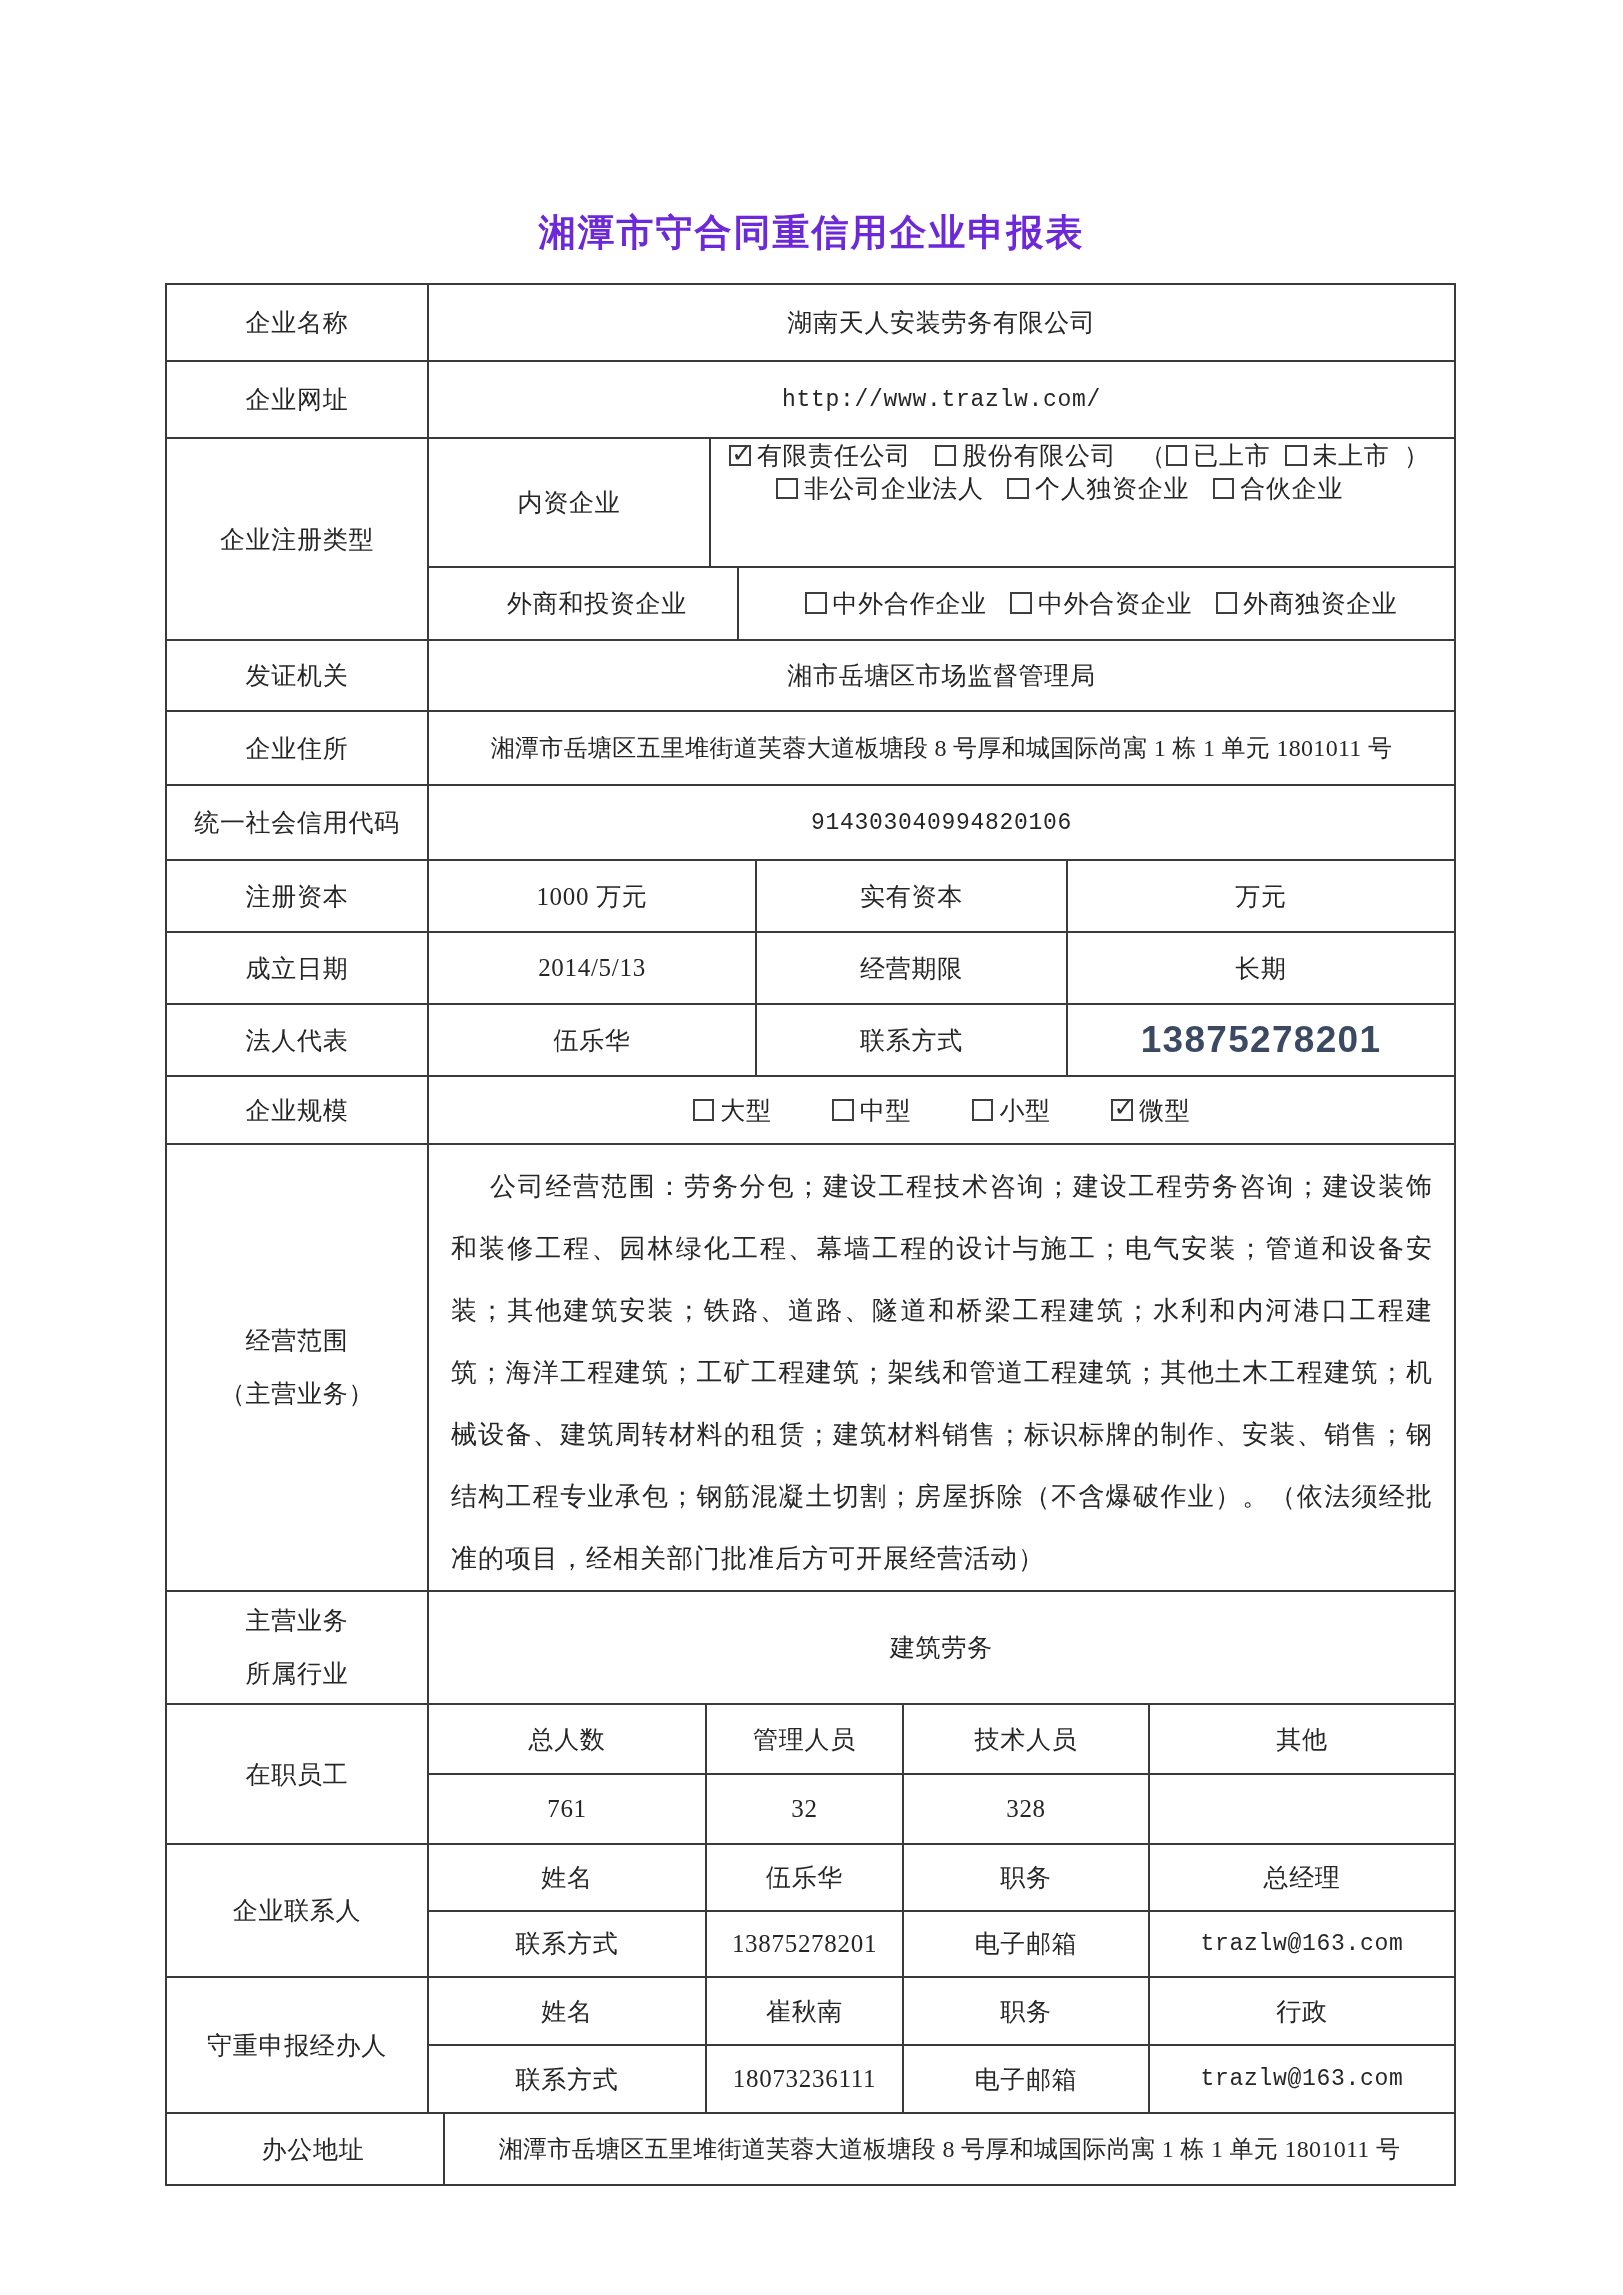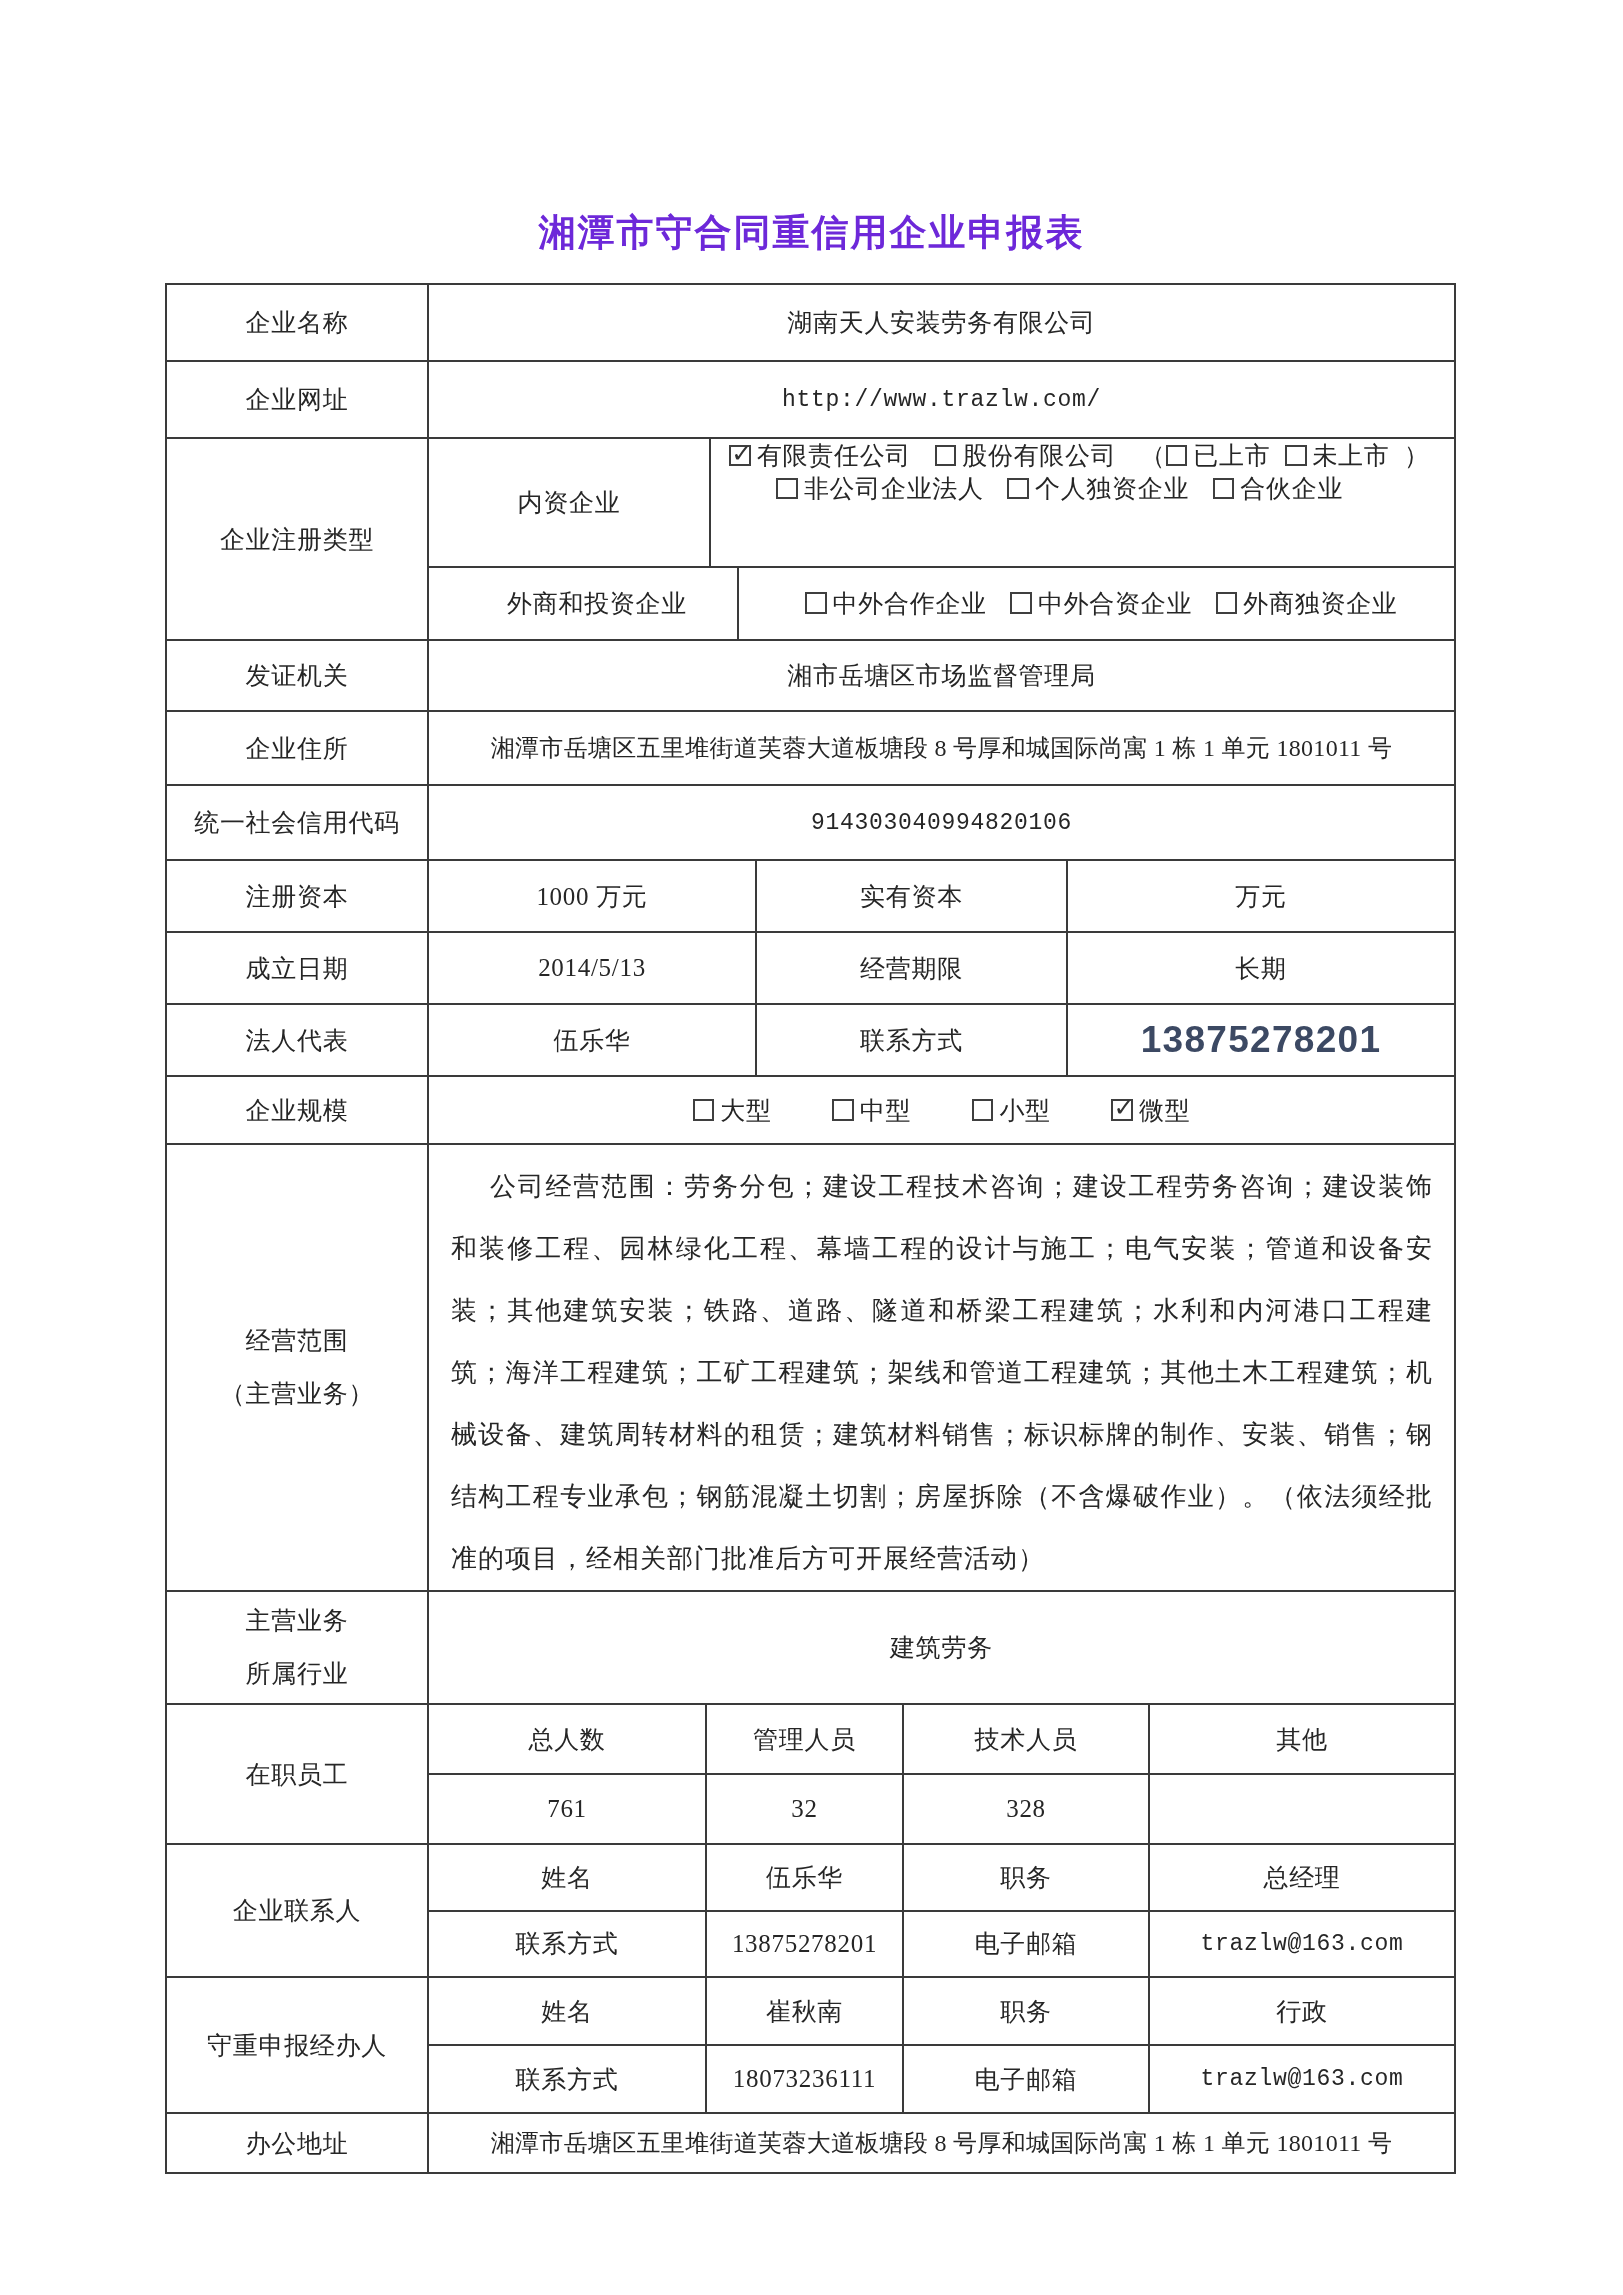--- a/index.html
+++ b/index.html
@@ -268,20 +268,20 @@
         </div>
         <div class="subrow">
           <div class="cell d2">联系方式</div>
           <div class="cell d3">18073236111</div>
           <div class="cell d4">电子邮箱</div>
           <div class="cell grow mono">trazlw@163.com</div>
         </div>
       </div>
     </div>
 
-    <div class="row" style="height:58px;">
+    <div class="row" style="height:70px;padding-left:16px;">
       <div class="cell wL">办公地址</div>
       <div class="cell grow addr">湘潭市岳塘区五里堆街道芙蓉大道板塘段 8 号厚和城国际尚寓 1 栋 1 单元 1801011 号</div>
     </div>
 
   </div>
 </div>
 
 
 </body></html>

